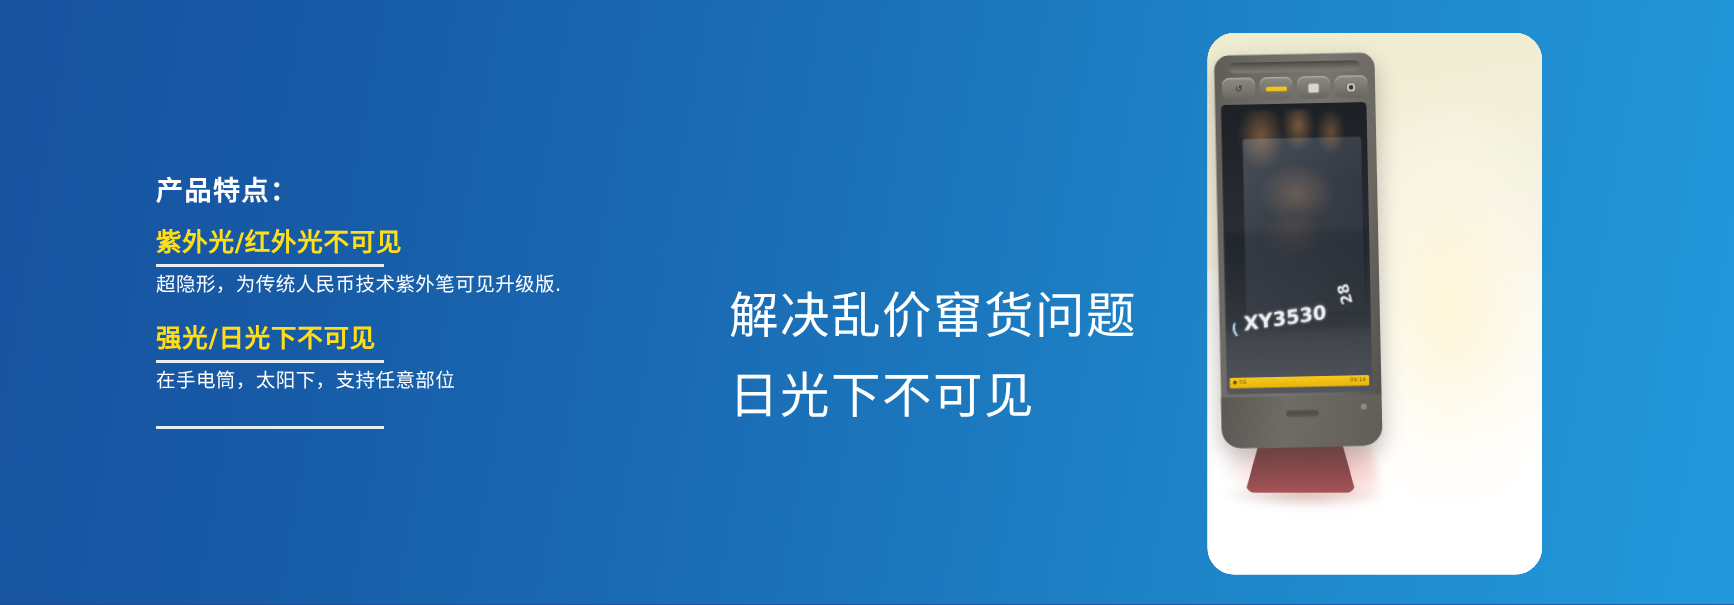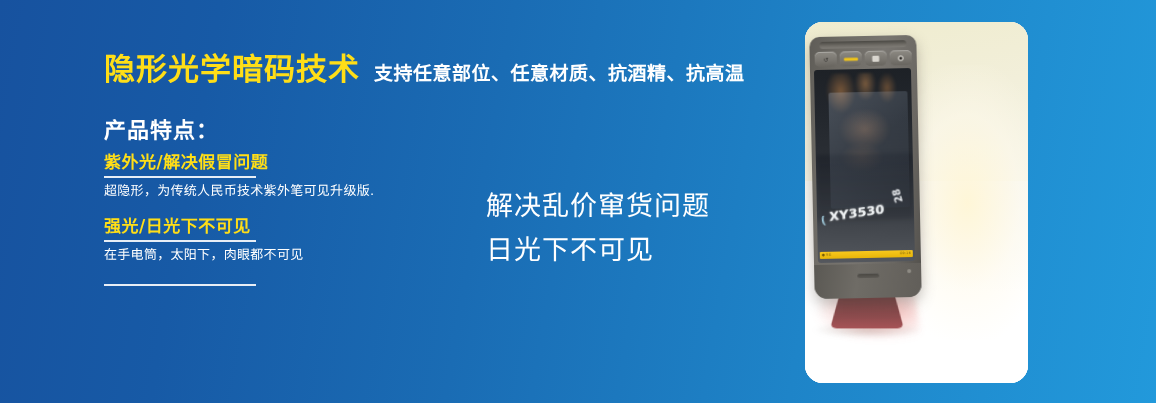--- a/index.html
+++ b/index.html
@@ -52,21 +52,21 @@
     font-size: 19px;
     font-weight: bold;
     color: #ffffff;
     letter-spacing: 0.5px;
   }
 
   .section-title {
     position: absolute;
     left: 104px;
     top: 112px;
-    font-size: 22px;
+    font-size: 18px;
     font-weight: bold;
     color: #ffffff;
     letter-spacing: 1px;
   }
 
   .feature-list {
     position: absolute;
     left: 104px;
     top: 152px;
     width: 400px;
@@ -104,21 +104,21 @@
 
   
 
   .benefits {
     position: absolute;
     left: 486px;
     top: 184px;
   }
 
   .benefit-line {
-    font-size: 27px;
+    font-size: 33px;
     color: #ffffff;
     letter-spacing: 1px;
     line-height: 1.62;
     white-space: nowrap;
   }
 
   
 
   .photo-card {
     position: absolute;
@@ -442,39 +442,35 @@
     border-radius: 50%;
     background: radial-gradient(ellipse at 50% 50%, rgba(120,100,90,0.28) 0%, rgba(120,100,90,0) 72%);
     filter: blur(2px);
   }
 </style>
 </head>
 <body>
 
 <div class="banner">
 
-  <div class="headline-row">
-    <span class="headline-main">隐形光学暗码技术</span>
-    <span class="headline-sub">支持任意部位、任意材质、抗酒精、抗高温</span>
-  </div>
 
   <div class="section-title">产品特点：</div>
 
   <div class="feature-list">
 
     <div class="feature">
-      <div class="feature-heading">紫外光/解决假冒问题</div>
+      <div class="feature-heading">紫外光/红外光不可见</div>
       <div class="feature-rule"></div>
       <div class="feature-desc">超隐形，为传统人民币技术紫外笔可见升级版.</div>
     </div>
 
     <div class="feature gap-extra">
       <div class="feature-heading">强光/日光下不可见</div>
       <div class="feature-rule"></div>
-      <div class="feature-desc">在手电筒，太阳下，肉眼都不可见</div>
+      <div class="feature-desc">在手电筒，太阳下，支持任意部位</div>
     </div>
 
     <div class="feature">
       <div class="feature-rule"></div>
     </div>
 
   </div>
 
   <div class="benefits">
     <div class="benefit-line">解决乱价窜货问题</div>

